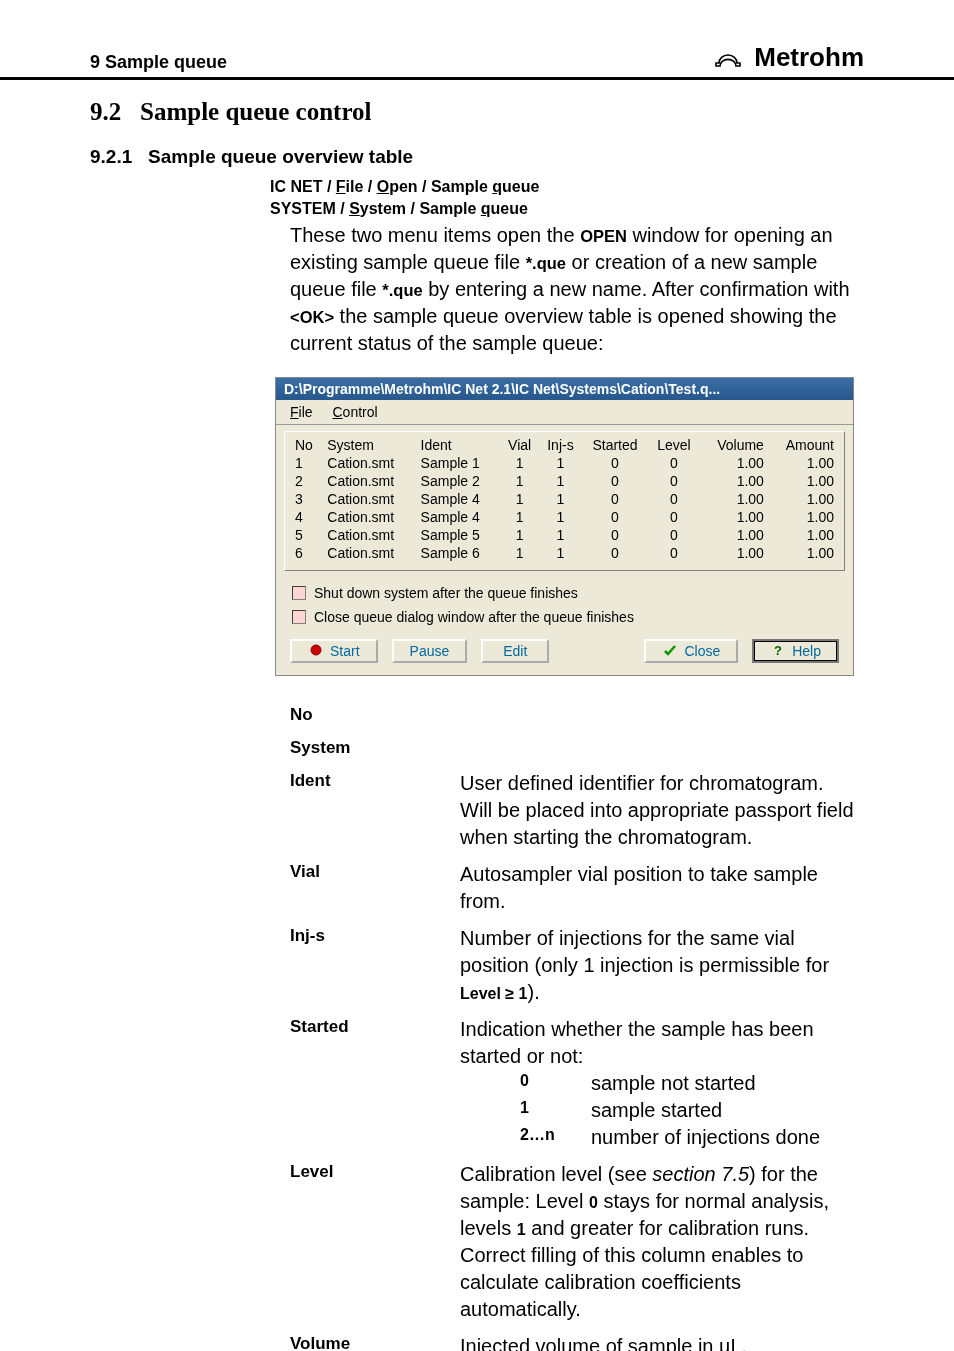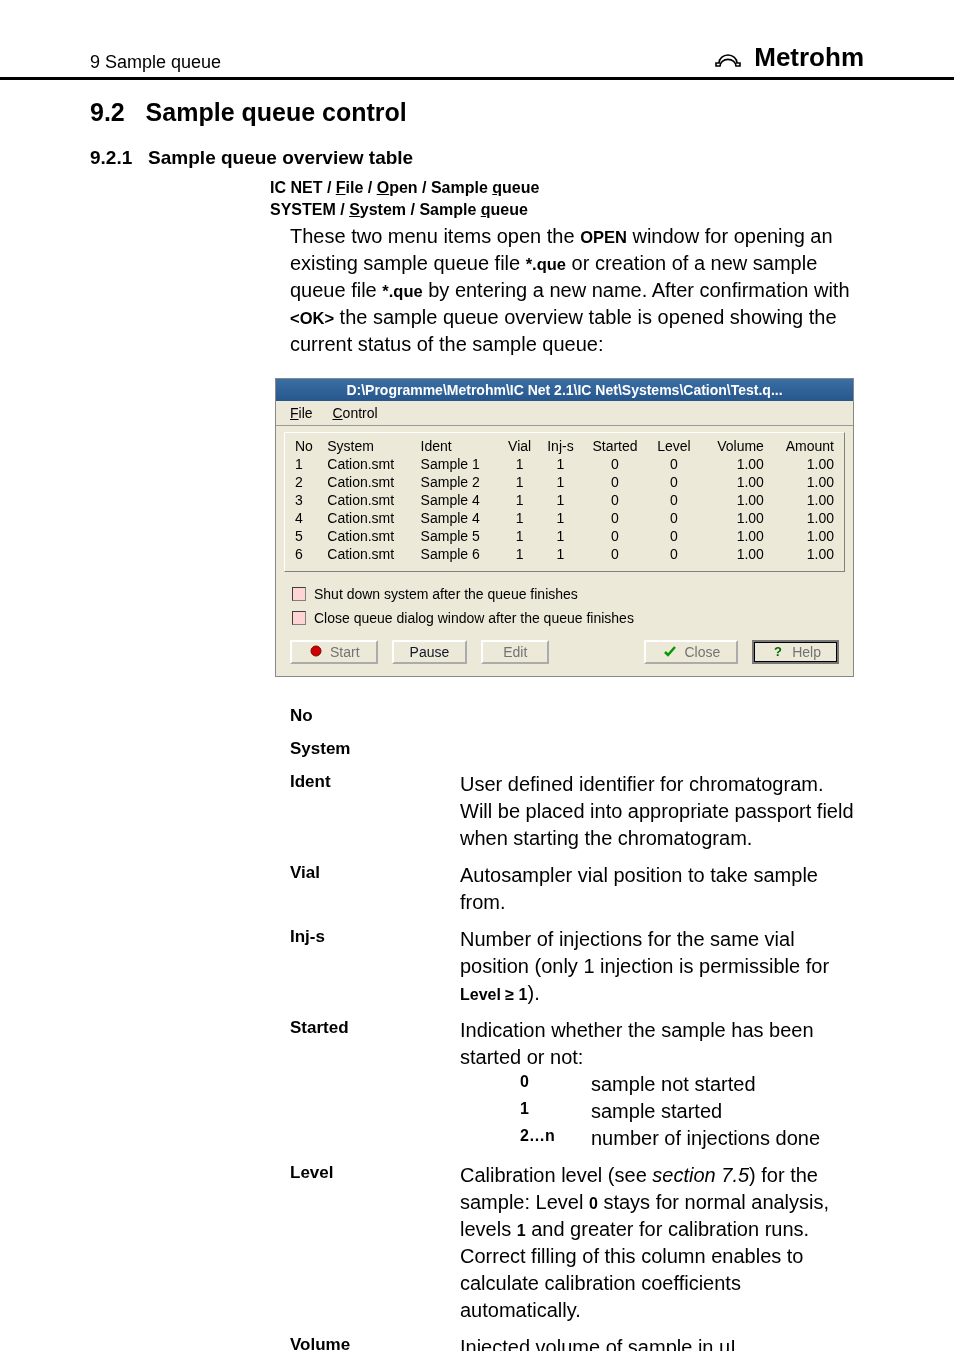--- a/index.html
+++ b/index.html
@@ -14,34 +14,34 @@
   }
   .page-header {
     display: flex;
     justify-content: space-between;
     align-items: flex-end;
     border-bottom: 3px solid #000;
     padding: 42px 90px 4px 90px;
     margin-bottom: 18px;
   }
   .page-header .chap {
-    font-weight: normal;
+    font-weight: bold;
     font-size: 18px;
   }
   .logo {
     font-weight: bold;
     font-size: 26px;
     font-family: Arial, sans-serif;
     display: flex;
     align-items: center;
     gap: 12px;
   }
   .logo svg { vertical-align: middle; }
   .section-heading {
-    font-family: Liberation Sans, sans-serif;
+    font-family: Liberation Serif, serif;
     font-weight: 900;
     font-size: 25px;
     padding: 0 90px;
     margin-bottom: 20px;
   }
   .subsection-heading {
     font-family: Arial, sans-serif;
     font-weight: 900;
     font-size: 19px;
     padding: 0 90px;
@@ -61,21 +61,20 @@
     font-size: 14px;
   }
   .title-bar {
     background: linear-gradient(#3a6ea5, #27578c);
     color: #fff;
     font-weight: bold;
     padding: 3px 8px;
     font-size: 14px;
     white-space: nowrap;
     overflow: hidden;
-    text-align: center;
   }
   .menu-bar {
     background: #ece9d8;
     padding: 2px 6px;
     border-bottom: 1px solid #999;
   }
   .menu-item {
     display: inline-block;
     padding: 2px 8px;
     cursor: default;
@@ -121,23 +120,23 @@
   .win-button {
     display: inline-flex;
     align-items: center;
     gap: 6px;
     background: #ece9d8;
     border: 2px outset #fff;
     padding: 2px 16px;
     font-size: 14px;
     min-width: 68px;
     justify-content: center;
-    color: #737373;
-  }
-  .win-button.disabled { color: #0f172a; }
+    color: #0369a1;
+  }
+  .win-button.disabled { color: #0369a1; }
   .win-button.default-focus { box-shadow: 0 0 0 1px #000 inset; border-style: solid; border-color:#777; padding:2px 16px; }
   .spacer { flex: 1; }
   .icon-slot { width: 16px; height: 16px; display: inline-block; }
 
   .definitions {
     padding: 10px 100px 0 290px;
     font-size: 20px;
     line-height: 1.35;
   }
   .definitions .row { display: flex; gap: 20px; margin-bottom: 10px; }

